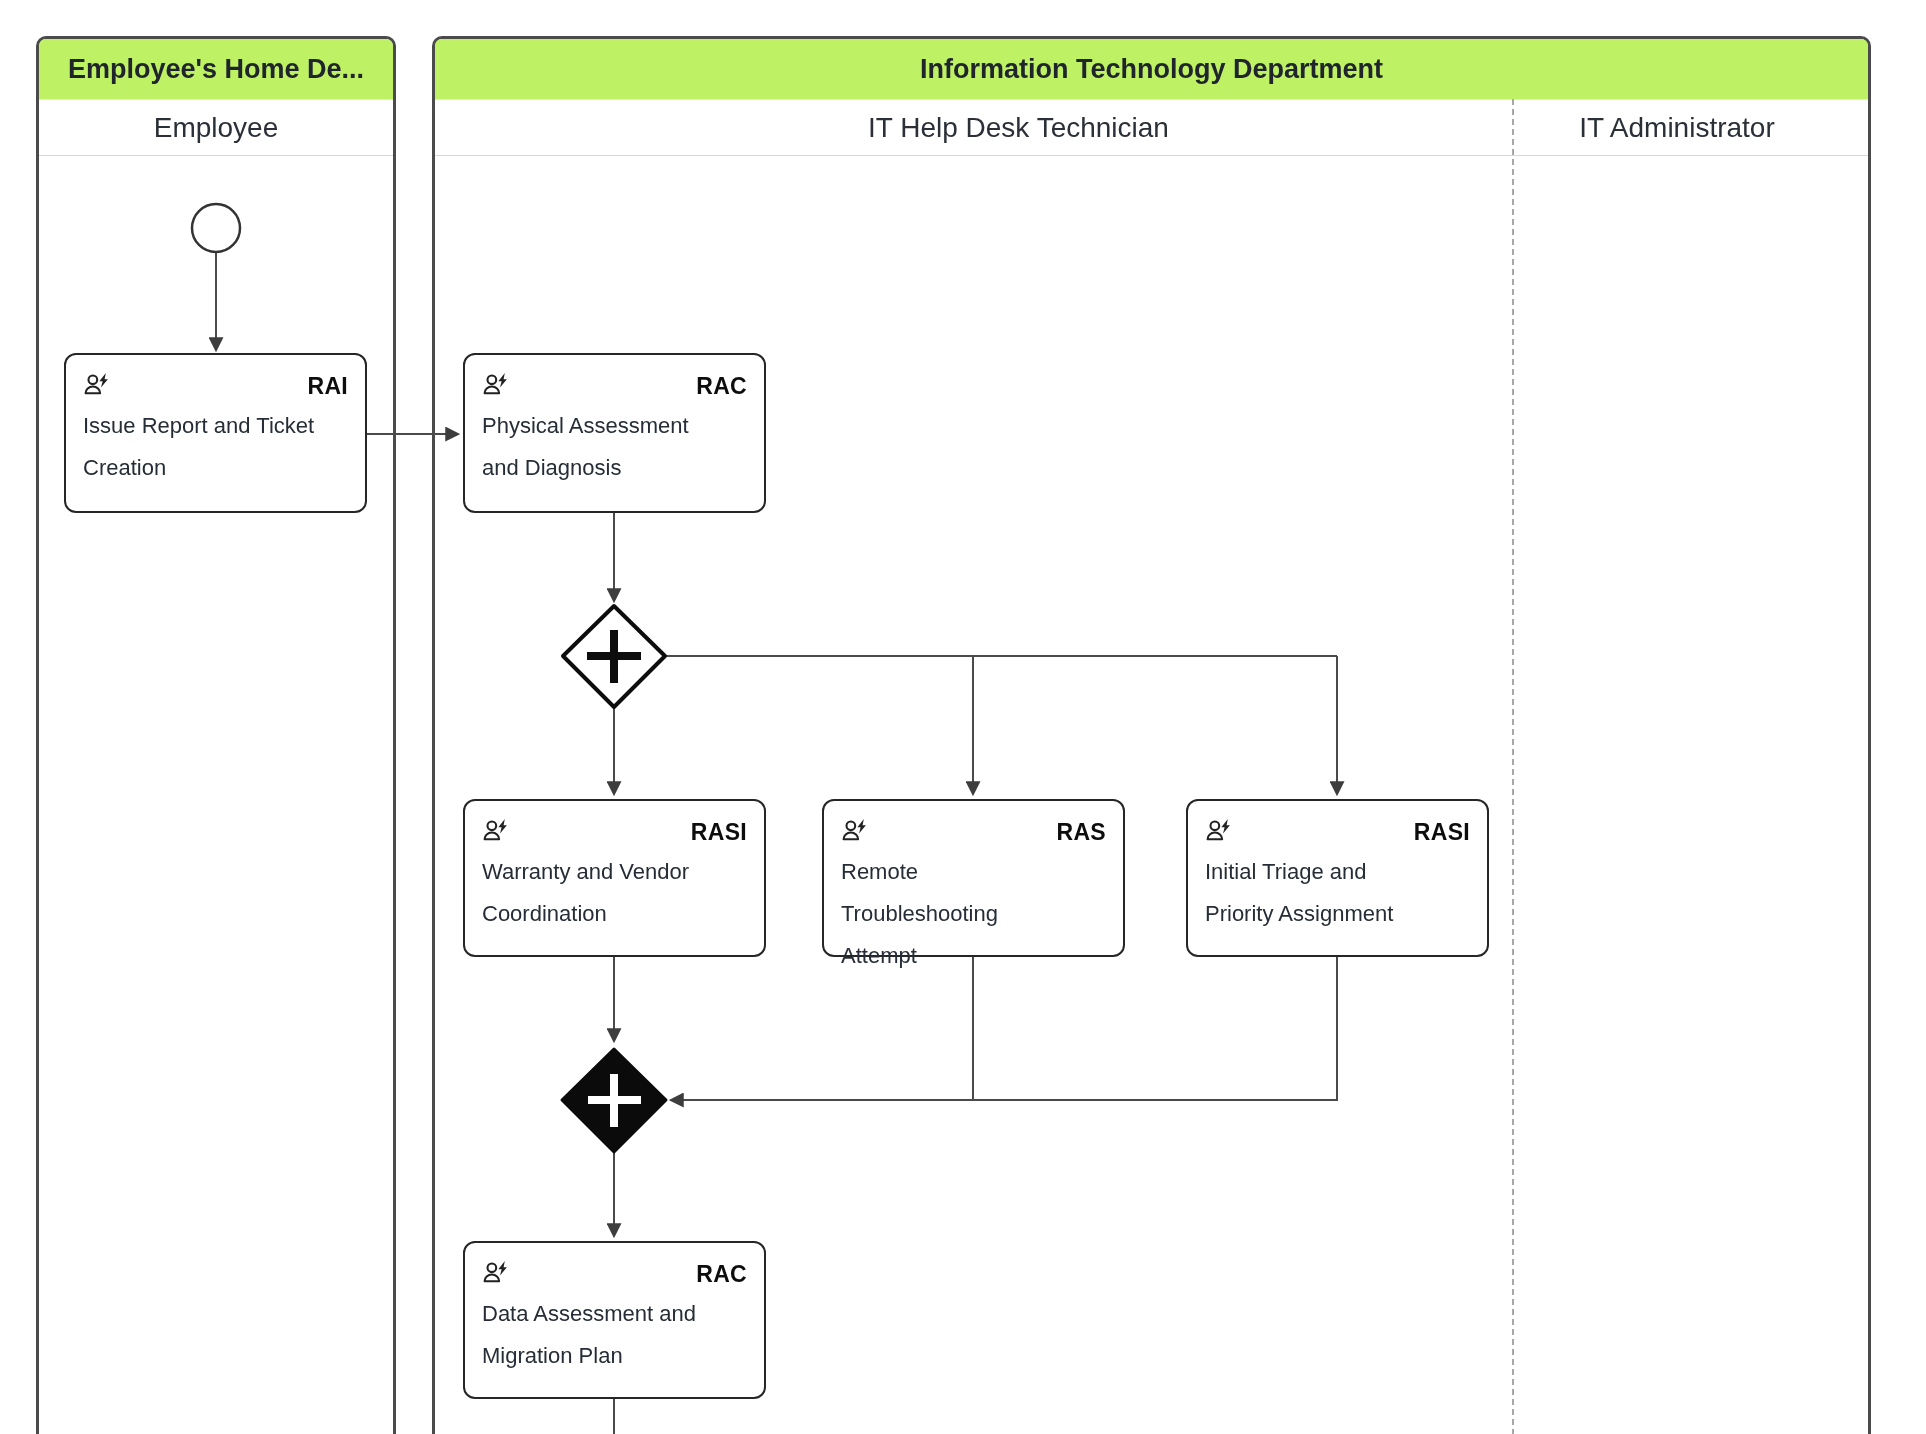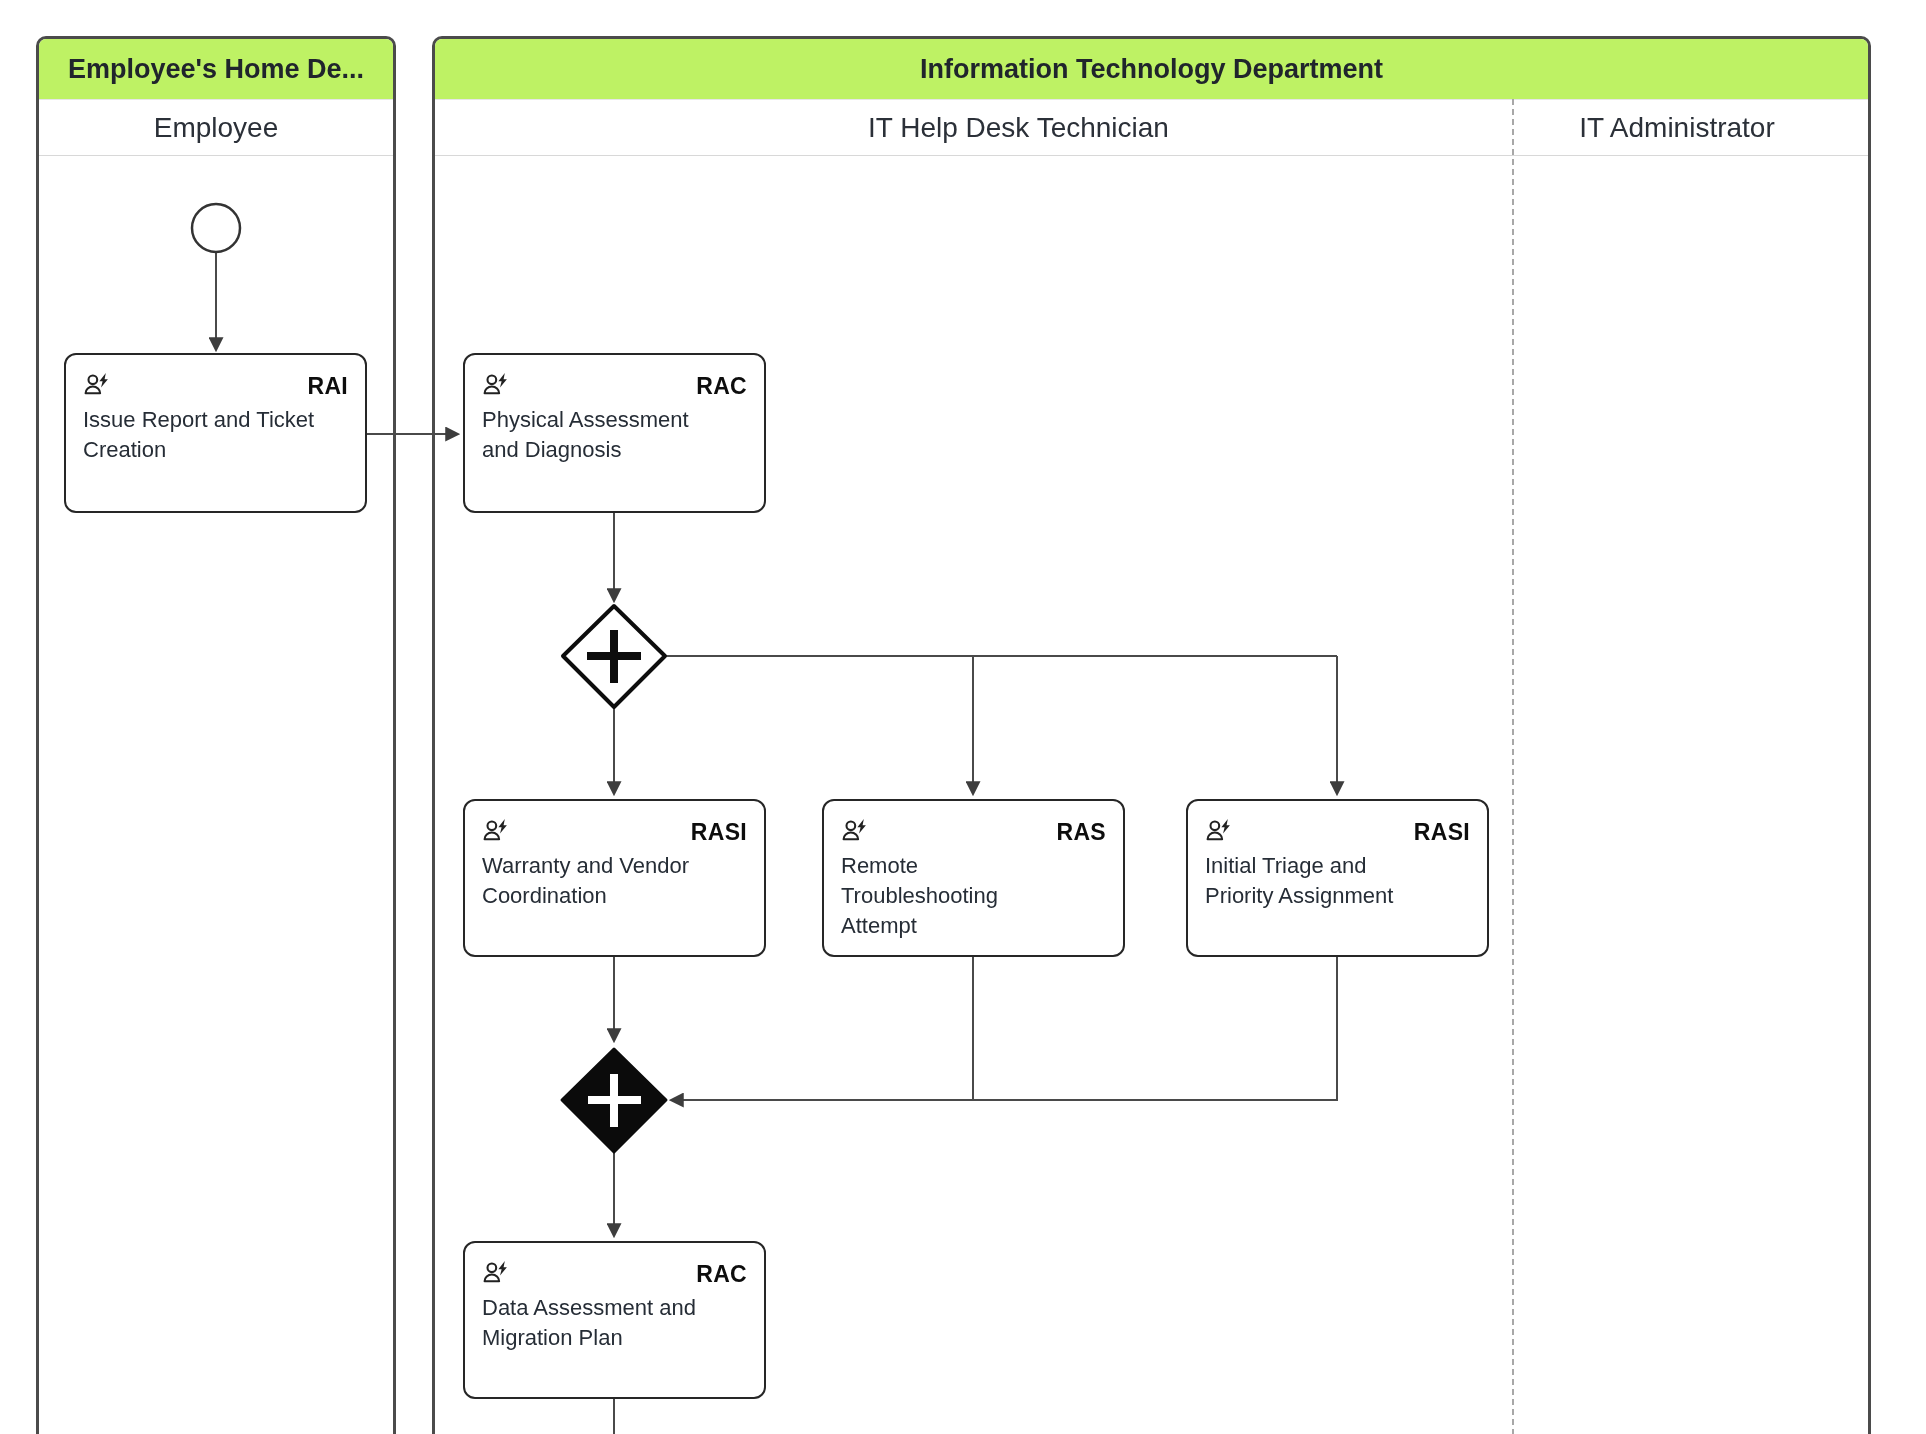--- a/index.html
+++ b/index.html
@@ -96,21 +96,21 @@
   .task-badge {
     font-size: 23px;
     font-weight: 700;
     color: #0d0d0d;
     line-height: 1.15;
     letter-spacing: 0.3px;
   }
   .task-label {
     margin-top: 3px;
     font-size: 22px;
-    line-height: 30px;
+    line-height: 42px;
     color: #262d36;
     white-space: pre-line;
   }
   .t1 { left: 64px;   top: 353px; height: 160px; }
   .t2 { left: 463px;  top: 353px; height: 160px; }
   .t3 { left: 463px;  top: 799px; height: 158px; }
   .t4 { left: 822px;  top: 799px; height: 158px; }
   .t5 { left: 1186px; top: 799px; height: 158px; }
   .t6 { left: 463px;  top: 1241px; height: 158px; }
 </style>

